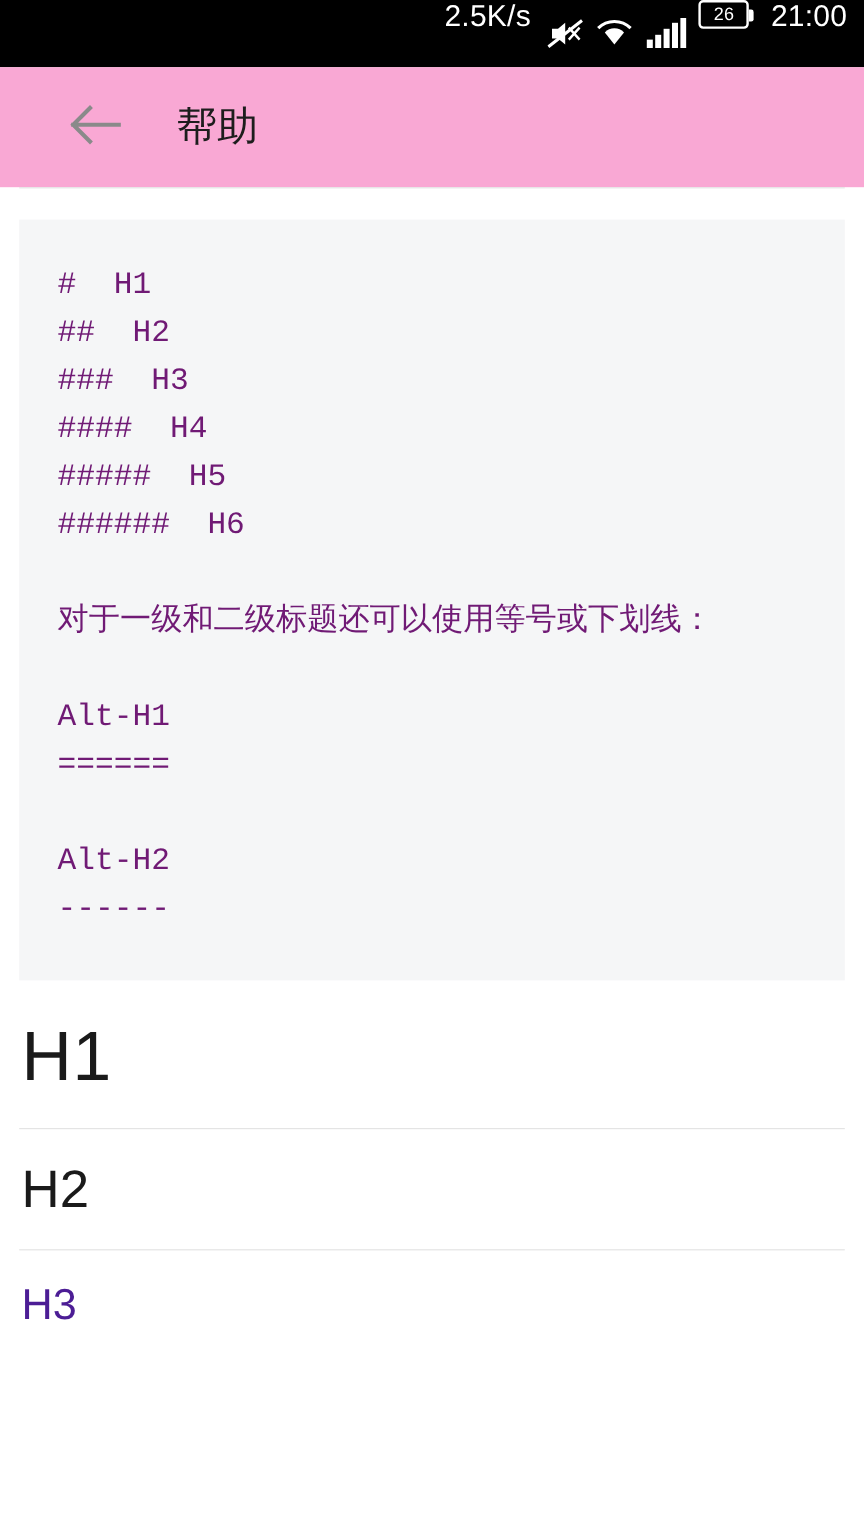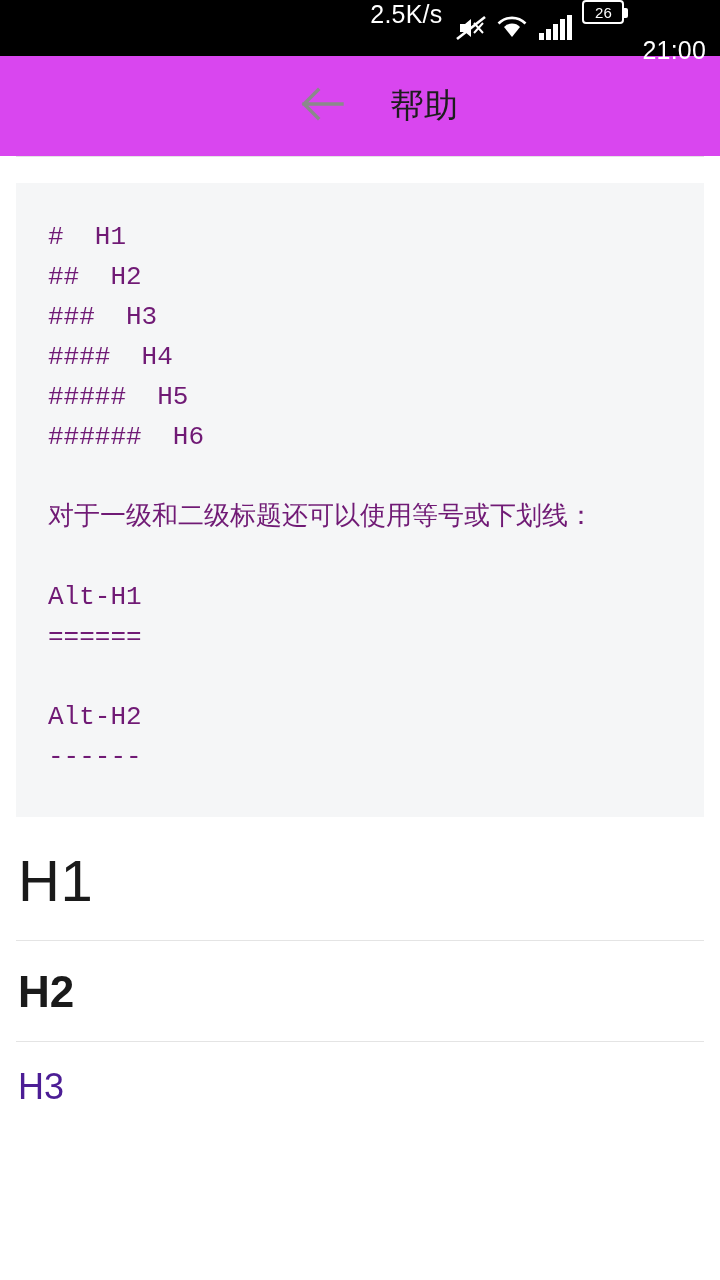--- a/index.html
+++ b/index.html
@@ -29,21 +29,20 @@
   }
   .status-bar .sb-icon {
     display: inline-flex;
     align-items: center;
     justify-content: center;
     margin-right: 10px;
   }
   .status-bar .clock {
     font-size: 25px;
     margin-left: 6px;
-    margin-top: 36px;
   }
   .battery {
     position: relative;
     width: 42px;
     height: 24px;
     border: 2px solid #ffffff;
     border-radius: 4px;
     display: inline-flex;
     align-items: center;
     justify-content: center;
@@ -61,23 +60,22 @@
     height: 10px;
     background: #ffffff;
     border-radius: 0 2px 2px 0;
   }
 
   
   .app-bar {
     height: 100px;
     display: flex;
     align-items: center;
-    padding-left: 34px;
-    background: #d946ef;
-    justify-content: center;
+    padding-left: 53px;
+    background: #f9a8d4;
   }
   .back-arrow {
     width: 52px;
     height: 52px;
     display: flex;
     align-items: center;
     justify-content: center;
     margin-right: 42px;
   }
   .app-title {
@@ -115,21 +113,21 @@
   }
   .hd1 {
     font-size: 58px;
     font-weight: 400;
     color: #1a1a1a;
     padding: 30px 0 26px 2px;
     letter-spacing: 0.5px;
   }
   .hd2 {
     font-size: 44px;
-    font-weight: 700;
+    font-weight: 400;
     color: #1a1a1a;
     padding: 26px 0 24px 2px;
   }
   .hd3 {
     font-size: 36px;
     font-weight: 400;
     color: #4c1d95;
     padding: 24px 0 14px 2px;
   }
 </style>

